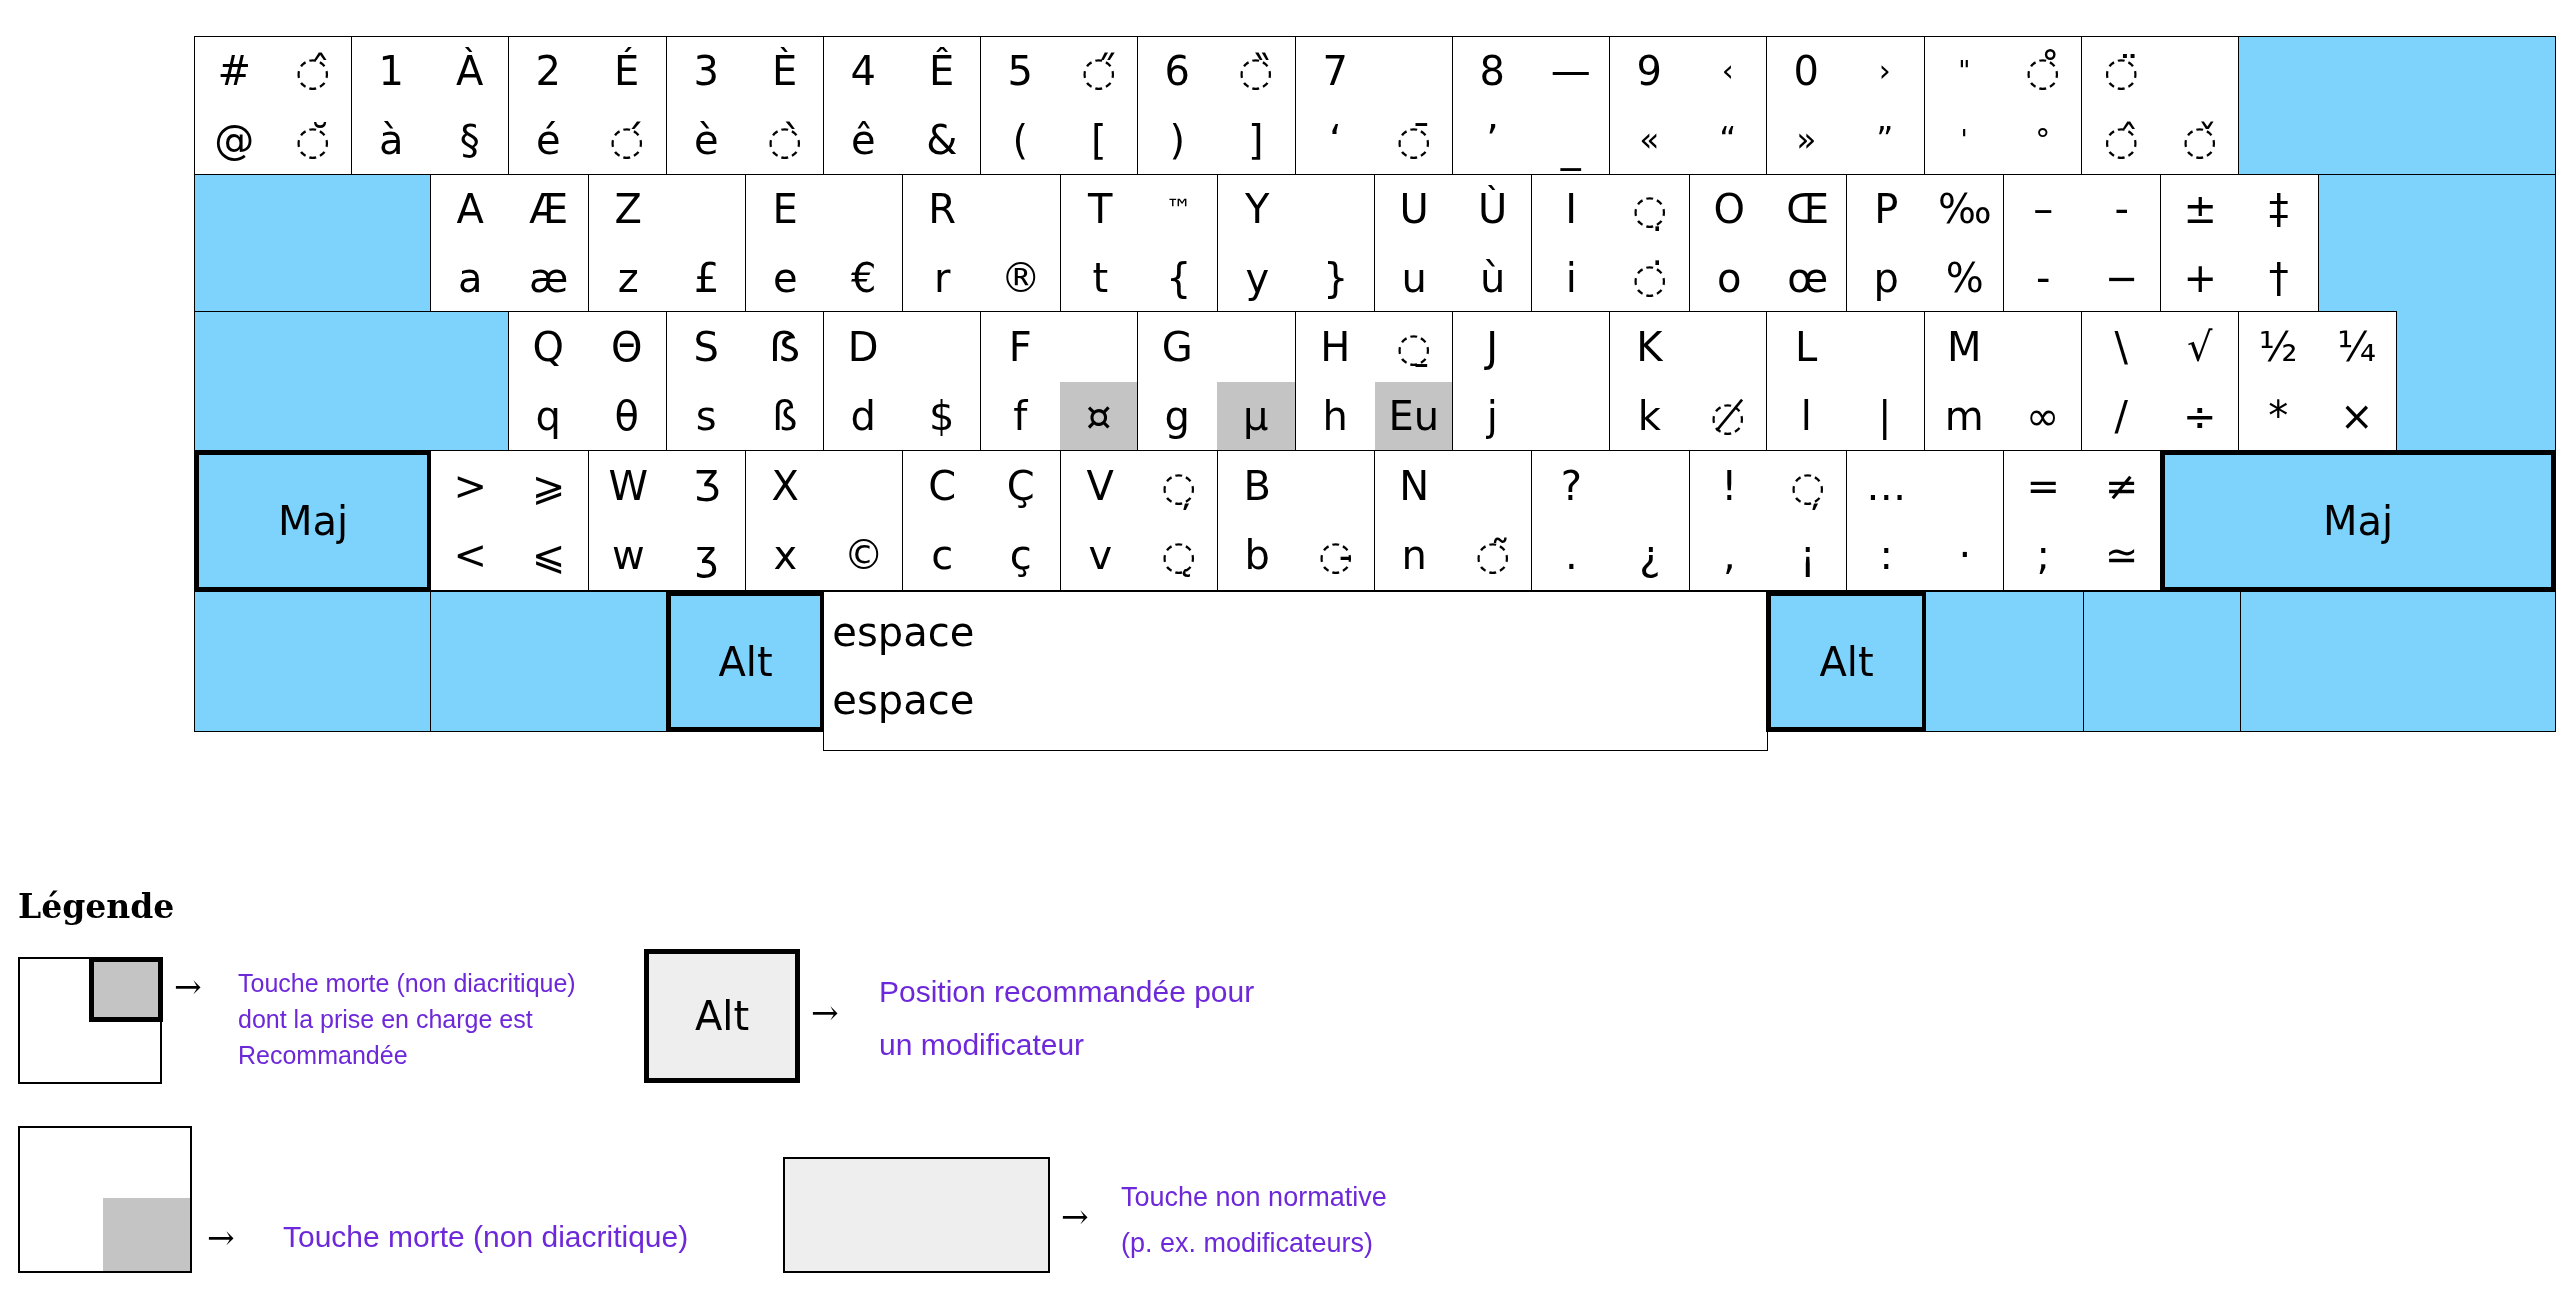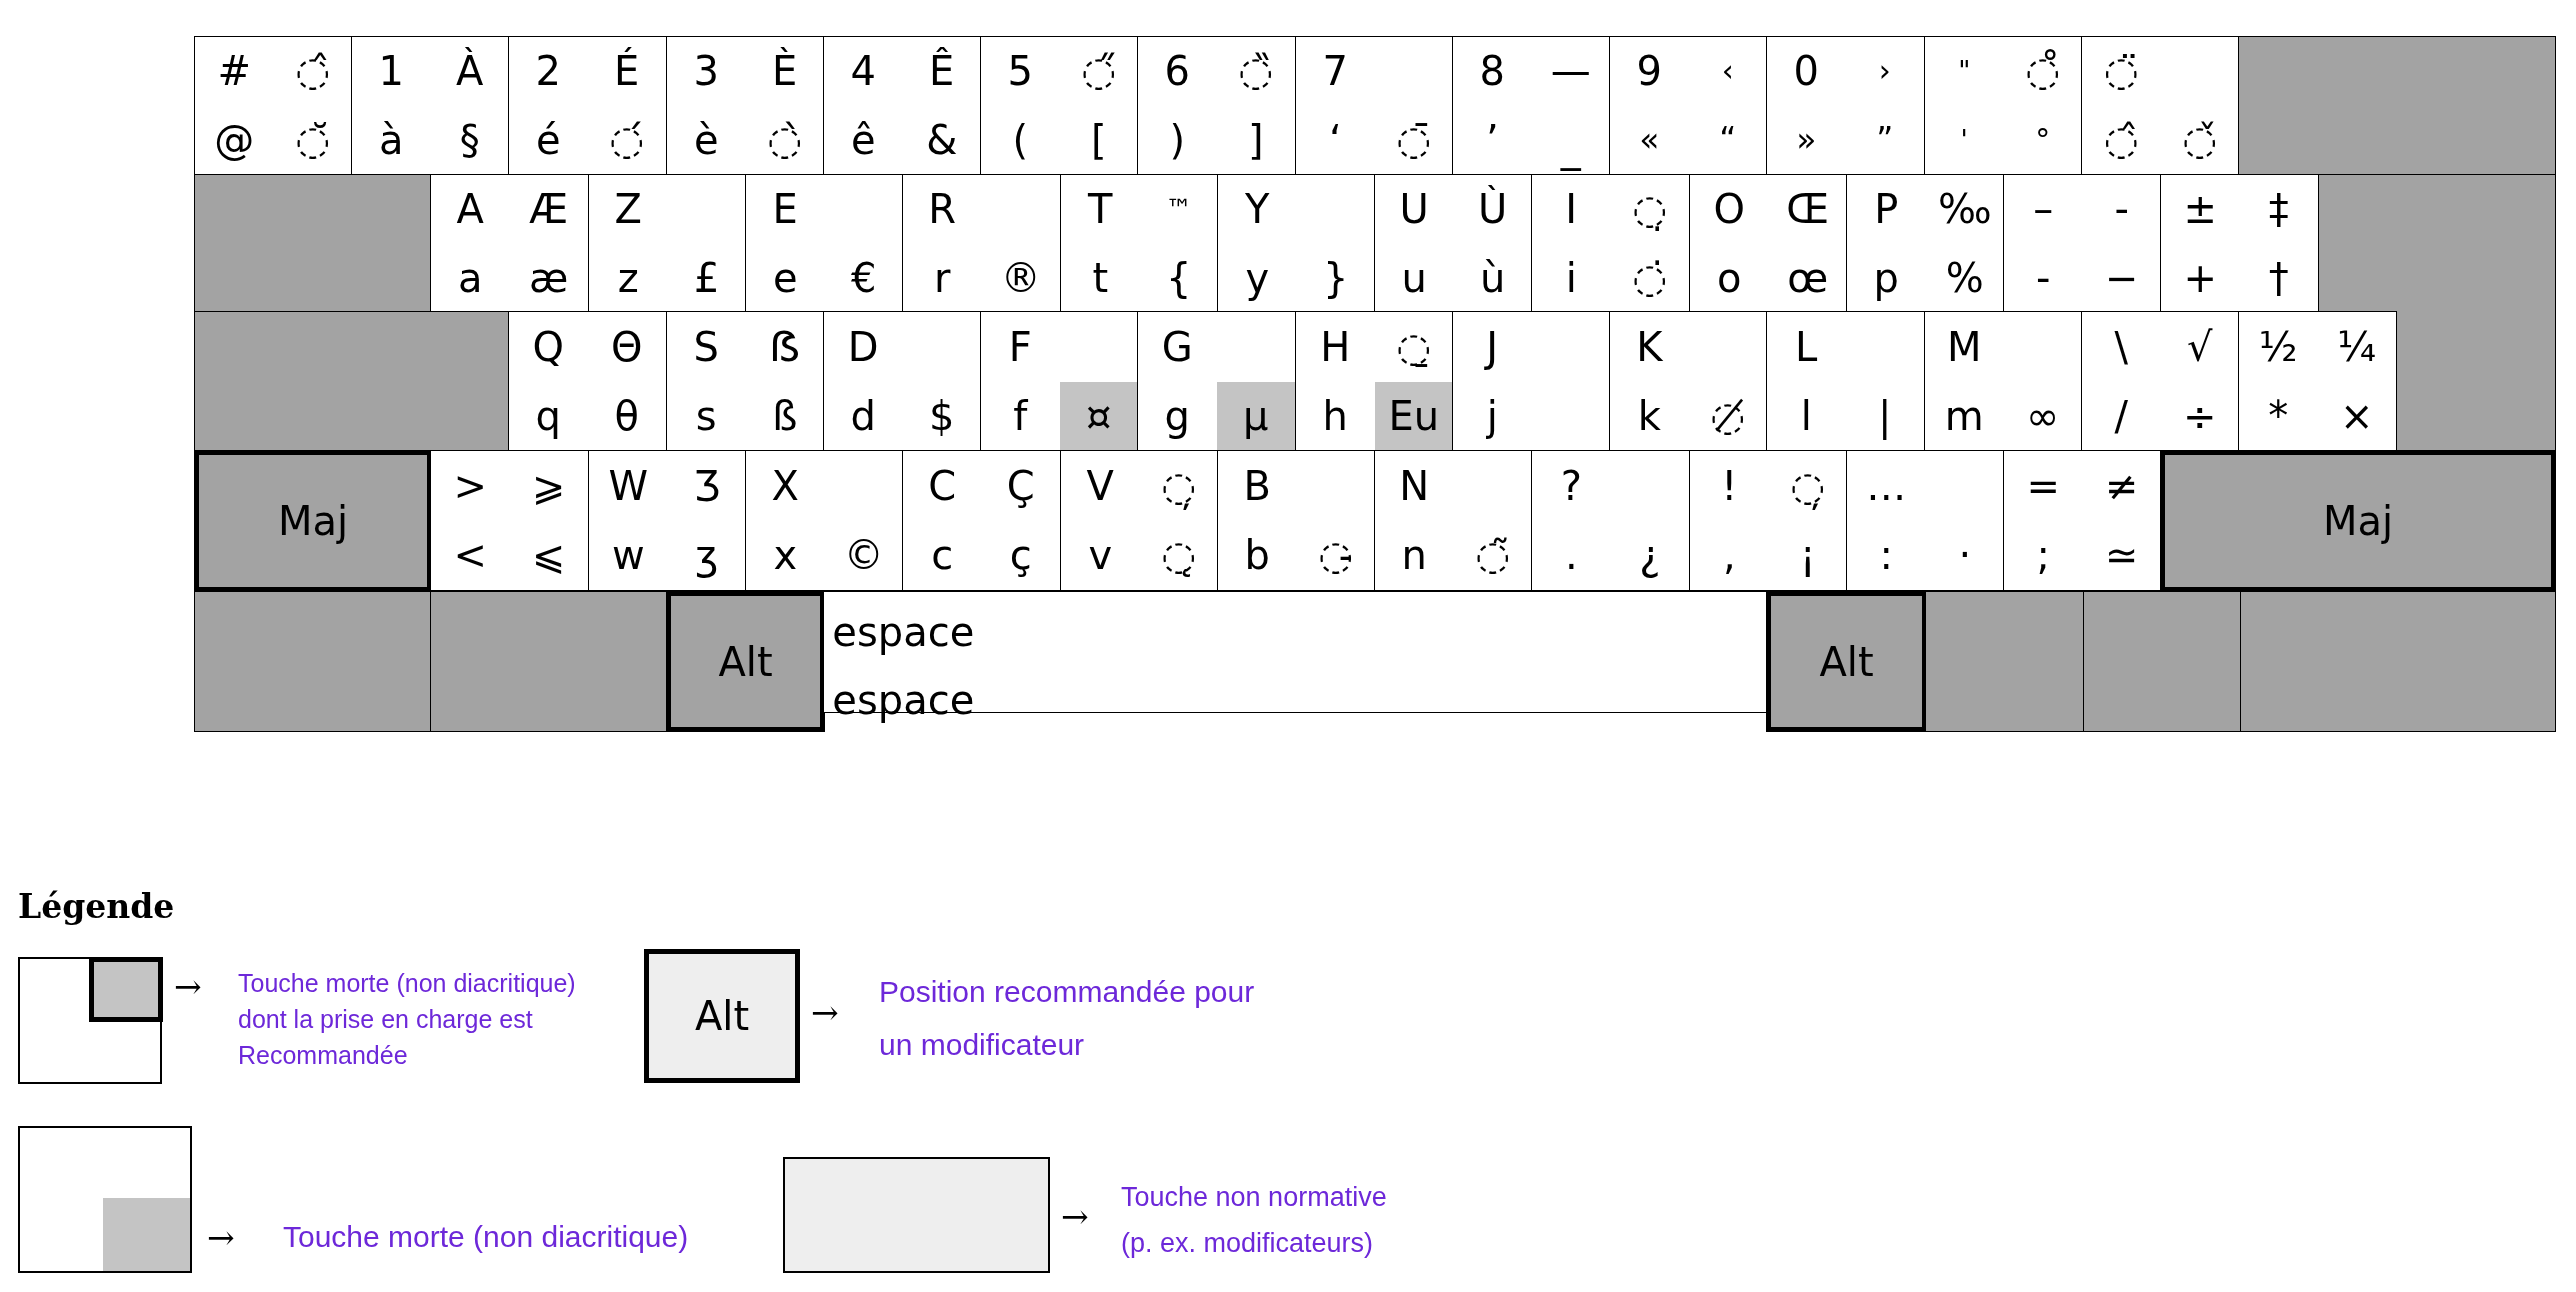--- a/index.html
+++ b/index.html
@@ -1,20 +1,20 @@
 <!DOCTYPE html>
 <html style="font-size:13.2px"><head>
 <meta charset="utf-8">
 <style>
   html, body { margin:0; padding:0; background:#ffffff; }
   body { width:2576px; height:1292px; position:relative; overflow:hidden;
          font-family:"DejaVu Sans", sans-serif; color:#000; }
   .kb { position:absolute; left:0; top:0; width:2576px; height:745px; }
   .key { position:absolute; box-sizing:border-box; border:1.7px solid #000; background:#fff; }
-  .key.grey { background:#a3a3a3; }
+  .key.grey { background:#7dd3fc; }
   .key.bold { border:5px solid #000; }
   .cell { position:absolute; width:50%; height:50%; display:flex; align-items:center; justify-content:center;
           font-size:40px; line-height:1; box-sizing:border-box; }
   .cell.tl { left:0; top:0; }
   .cell.tr { right:0; top:0; }
   .cell.bl { left:0; bottom:0; }
   .cell.br { right:0; bottom:0; }
   .cell.shade { background:#c4c4c4; }
   .label { position:absolute; inset:0; display:flex; align-items:center; justify-content:center; font-size:40px; }
   .space-text { position:absolute; font-size:40px; line-height:1; }
@@ -337,21 +337,21 @@
       <div class="label">Maj</div>
     </div>
   </div>
 
   <div>
     <div class="key grey" style="left:194px;top:591px;width:238px;height:141px"></div>
     <div class="key grey" style="left:430px;top:591px;width:237px;height:141px"></div>
     <div class="key grey bold" style="left:666px;top:591px;width:159px;height:141px">
       <div class="label">Alt</div>
     </div>
-    <div class="key" style="left:823px;top:591px;width:945px;height:122px">
+    <div class="key" style="left:823px;top:591px;width:945px;height:160px">
       <span class="space-text" style="left:8.3px;top:20px">espace</span>
       <span class="space-text" style="left:8.3px;top:88px">espace</span>
     </div>
     <div class="key grey bold" style="left:1766px;top:591px;width:161px;height:141px">
       <div class="label">Alt</div>
     </div>
     <div class="key grey" style="left:1925px;top:591px;width:159px;height:141px"></div>
     <div class="key grey" style="left:2083px;top:591px;width:159px;height:141px"></div>
     <div class="key grey" style="left:2240px;top:591px;width:316px;height:141px"></div>
   </div>

